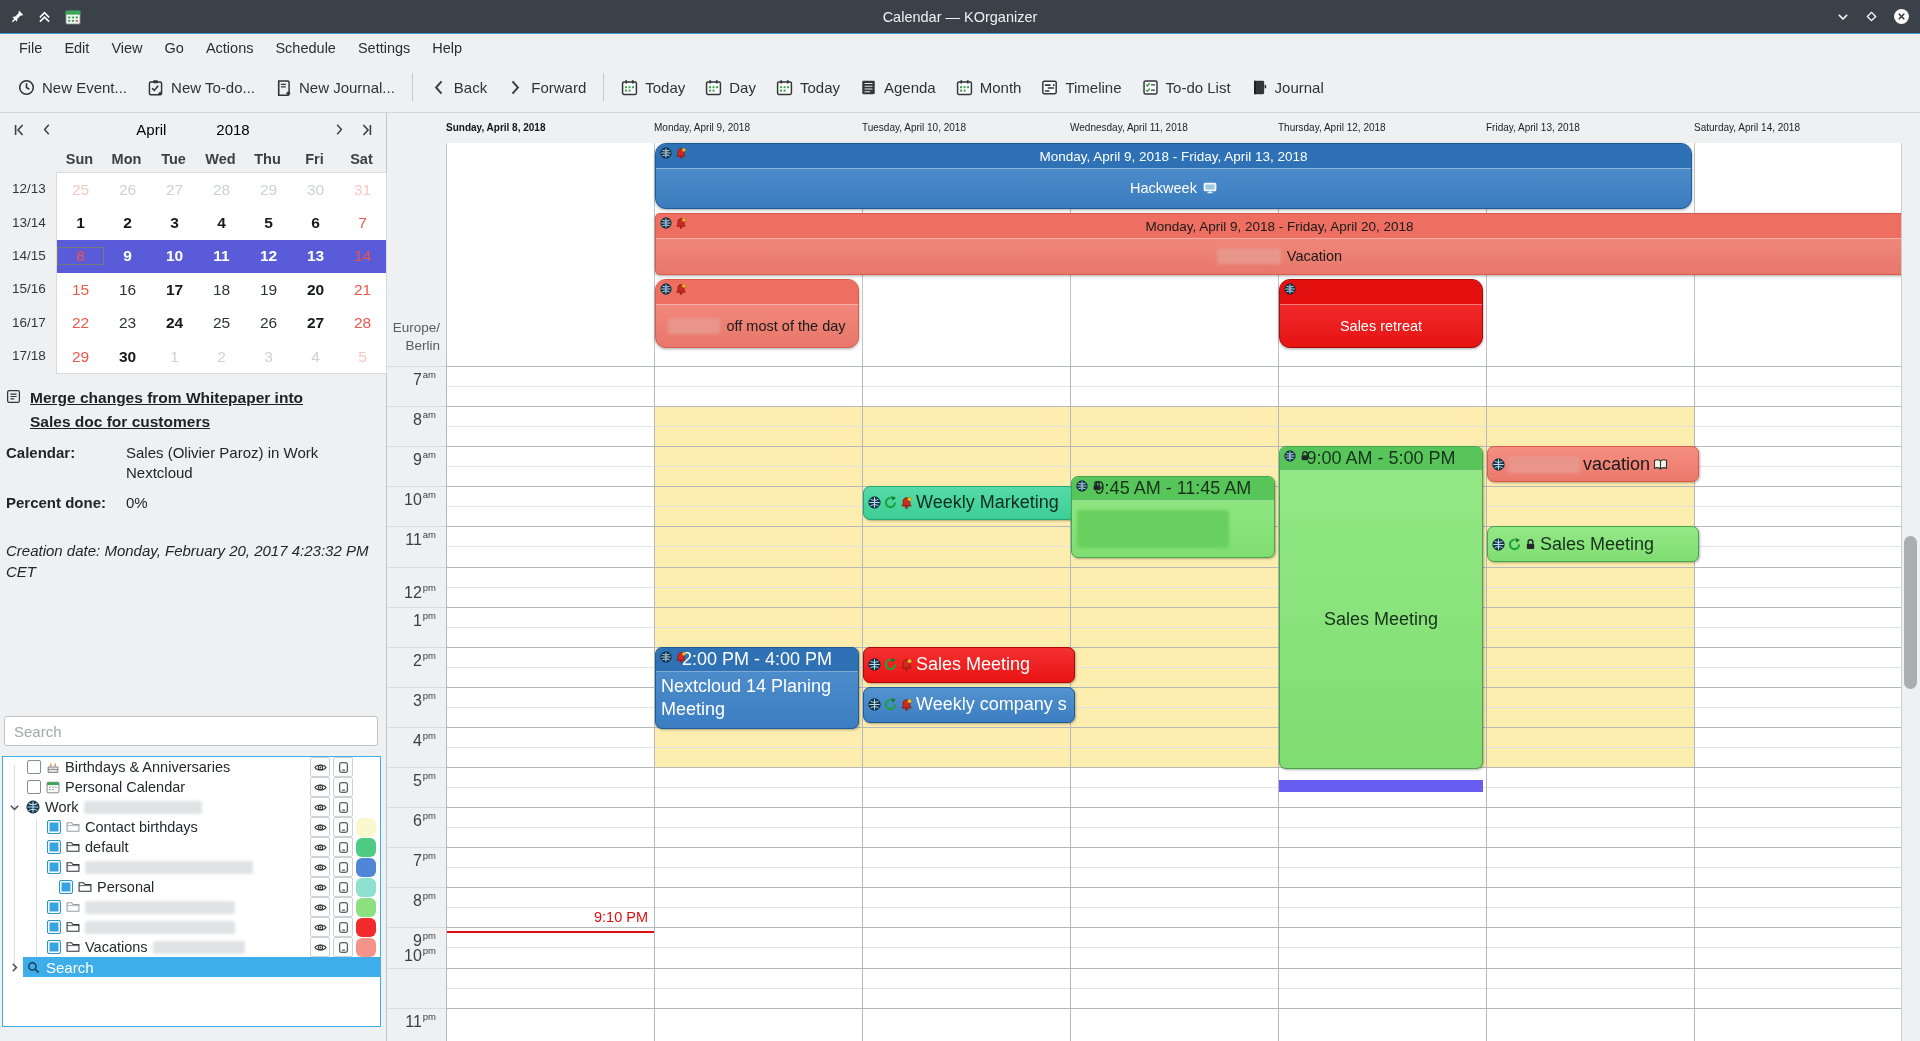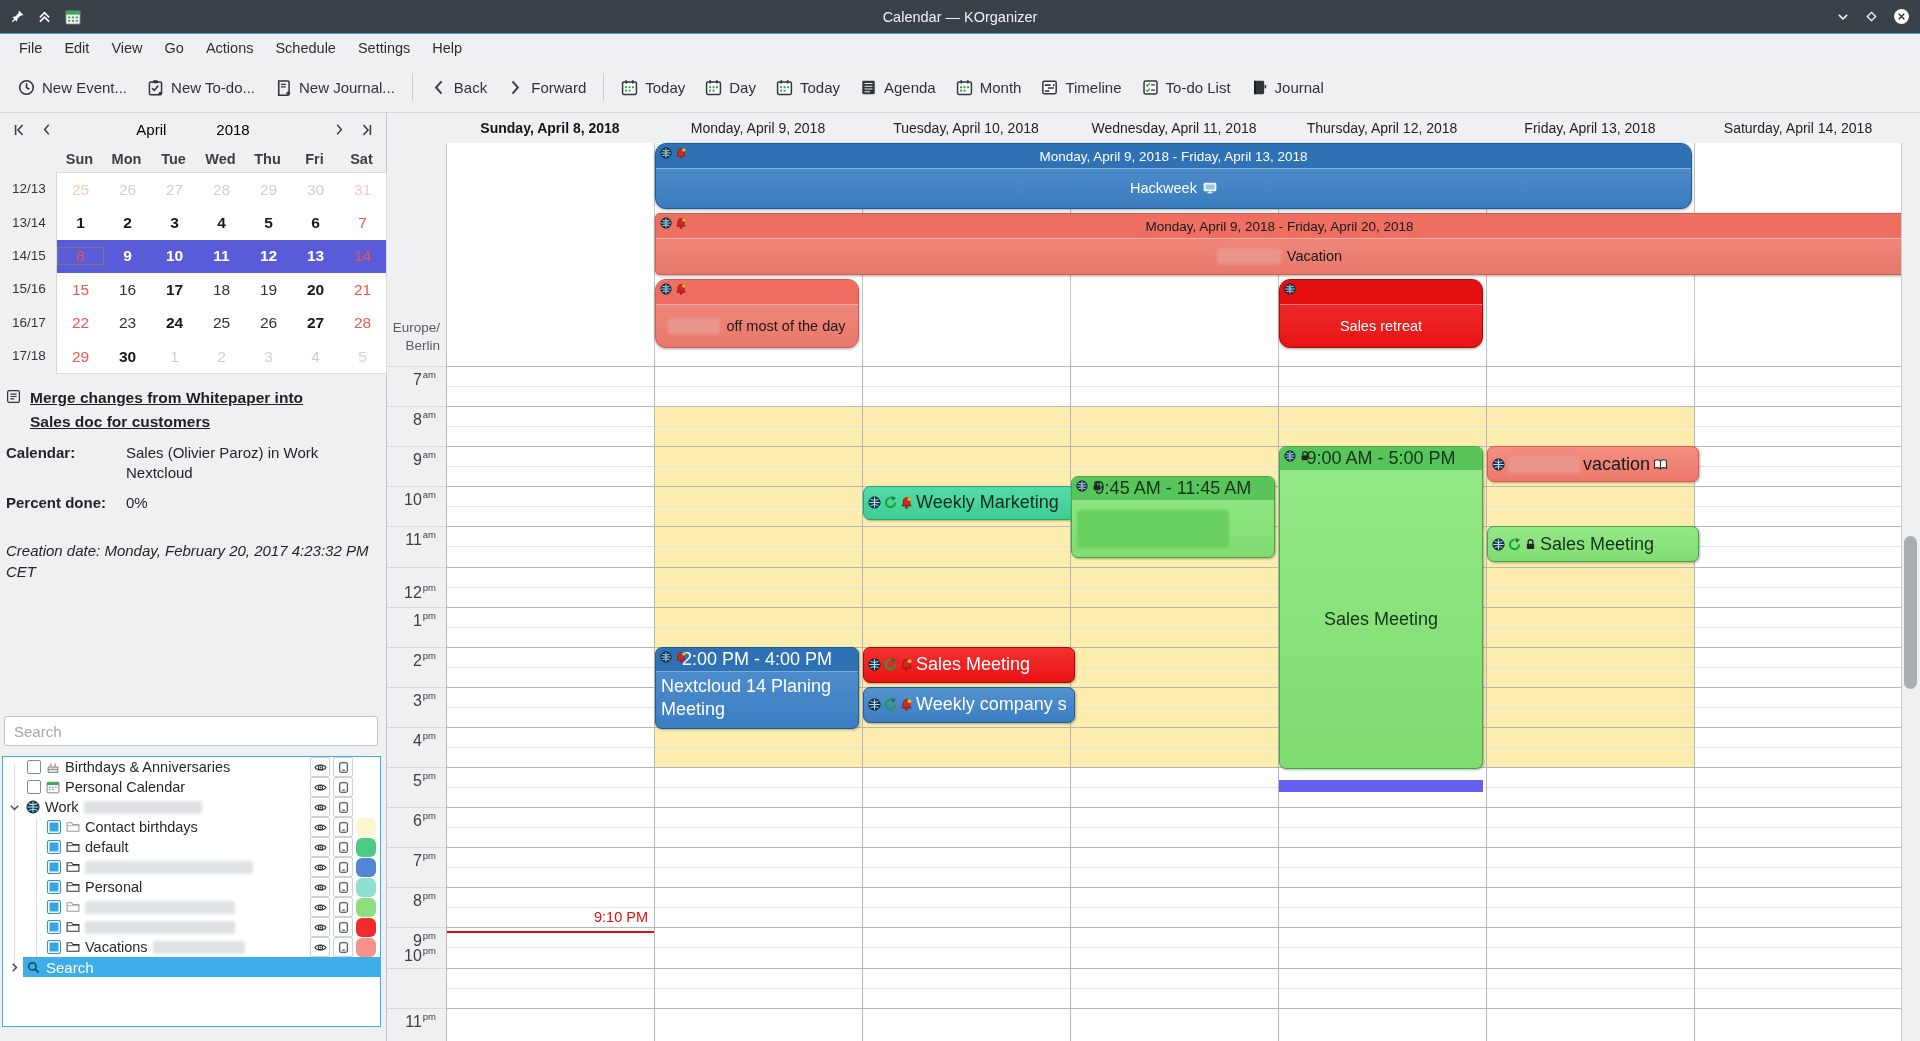--- a/index.html
+++ b/index.html
@@ -71,21 +71,21 @@
   .iconbtn{width:18px;height:18px;border:1px solid #cfd2d4;background:#fbfcfc;border-radius:2px;
            display:flex;align-items:center;justify-content:center;flex:none}
   .swatch{width:20px;height:19px;border-radius:6px;flex:none}
   .swspace{width:20px;flex:none}
   .selrow{position:absolute;left:20px;right:0;top:0;bottom:0;background:#3daee9;display:flex;
           align-items:center;gap:6px;color:#fff;padding-left:4px;font-size:15px}
 
   
   .day-head{height:30px;display:flex;background:#eff0f1;border-bottom:1px solid #84878a}
   .gut{width:59px;flex:none}
-  .dh{width:208px;flex:none;text-align:center;font-size:14px;color:#202427;line-height:30px;
+  .dh{width:208px;flex:none;text-align:left;font-size:10px;color:#202427;line-height:30px;
       white-space:nowrap;overflow:hidden}
   .dh.bold{font-weight:700;color:#131517}
   .allday{position:absolute;top:30px;left:0;right:0;height:214px;background:#fff;border-bottom:1px solid #989b9e}
   .adgut{position:absolute;left:0;top:0;bottom:0;width:59px;background:#eff0f1;border-right:1px solid #b7babc}
   .tz{position:absolute;left:0;top:176px;width:53px;text-align:right;font-size:13.5px;color:#595d60;line-height:1.3}
   .vl{position:absolute;width:1px;background:#c0c3c5;top:0;bottom:0}
   .banner,.adv{position:absolute;border:1px solid;border-radius:11px;overflow:hidden;
                box-shadow:0 1px 3px rgba(0,0,0,.35);
                background-image:linear-gradient(rgba(255,255,255,.14),rgba(0,0,0,.05))}
   .bh{height:24px;display:flex;align-items:center;justify-content:center;font-size:13.5px;
@@ -659,21 +659,21 @@
                 <span class="icn" style="width: 11px; height: 11px;">
                   <svg viewBox="0 0 11 13">
                     <rect x="1" y="1" width="9" height="11" rx="1.6" fill="none" stroke="#31363b" stroke-width="1.2"></rect>
                     <path d="M3.6 9.6h3.8" stroke="#31363b" stroke-width="1.1"></path>
                   </svg>
                 </span>
               </span>
               <span class="swatch" style="background: rgb(79, 134, 216);"></span>
             </div>
           </div>
-          <div class="trow" style="padding-left: 44px;">
+          <div class="trow" style="padding-left: 56px;">
             <span class="cb on"></span>
             <span class="icn" style="width: 14px; height: 14px;">
               <svg viewBox="0 0 13 11">
                 <path d="M1 1.6h4.2l1.2 1.6H12v6.2H1z" fill="#fdfdfd" stroke="#2f3439" stroke-width="1"></path>
                 <path d="M1 4.2h11" stroke="#2f3439" stroke-width=".7"></path>
               </svg>
             </span>
             <span class="tlabel">Personal</span>
             <div class="tacts">
               <span class="iconbtn">

